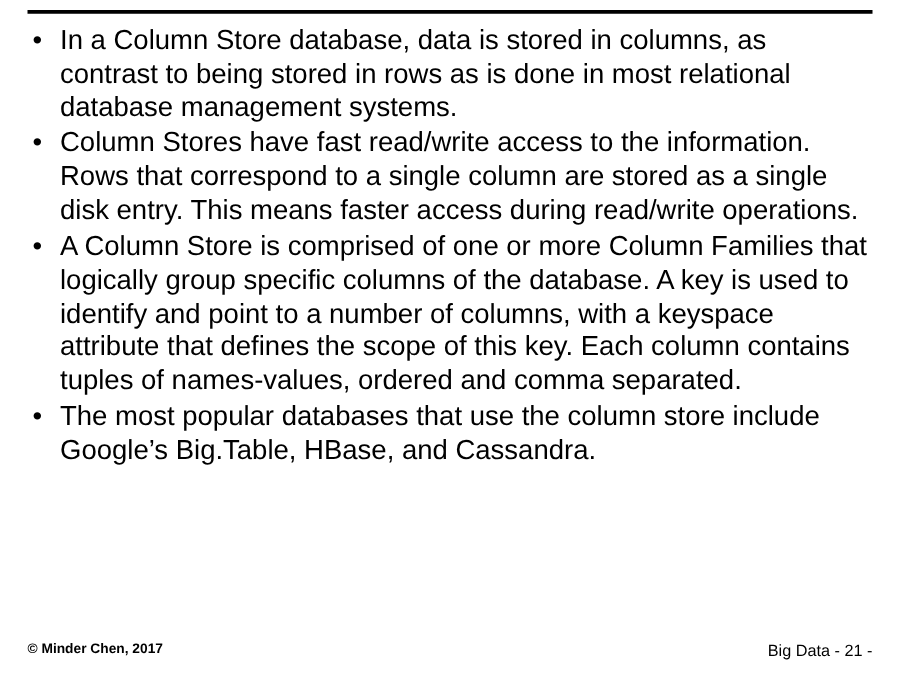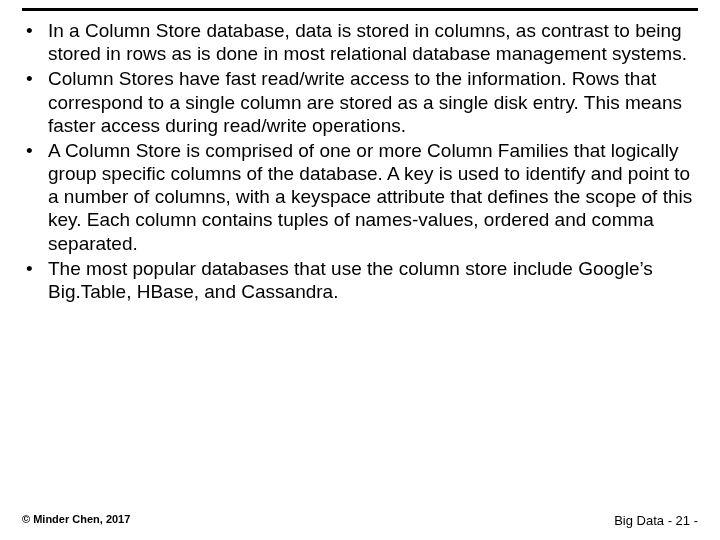--- a/index.html
+++ b/index.html
@@ -1,21 +1,21 @@
 <!DOCTYPE html>
 <html><head>
 <meta charset="utf-8">
 <style>
   * { margin: 0; padding: 0; box-sizing: border-box; }
   html, body { width: 720px; height: 540px; background: #fff; font-family: Arial, Helvetica, sans-serif; color: #000; }
   .slide { width: 720px; height: 540px; position: relative; padding: 8px 22px 0 22px; }
   .title { font-size: 28px; font-weight: bold; font-style: italic; text-align: center; margin-top: 2px; margin-bottom: 4px; }
   .rule { border: none; border-top: 3px solid #000; margin: 0 0 8px 0; }
   ul.body { list-style: none; padding: 0 4px; }
-  ul.body > li { font-size: 19px; line-height: 1.22; margin-bottom: 2px; padding-left: 22px; text-indent: -22px; }
+  ul.body > li { font-size: 22px; line-height: 1.22; margin-bottom: 2px; padding-left: 22px; text-indent: -22px; }
   ul.body > li::before { content: "•"; display: inline-block; width: 22px; text-indent: 0; }
   .footer { position: absolute; bottom: 12px; left: 22px; right: 22px; display: flex; justify-content: space-between; align-items: flex-start; font-family: Arial, Helvetica, sans-serif; }
   .copyright { font-size: 11px; font-weight: bold; }
   .pagen { font-size: 13px; }
 </style>
 </head>
 <body>
 
 <div class="slide">
   <hr class="rule">

